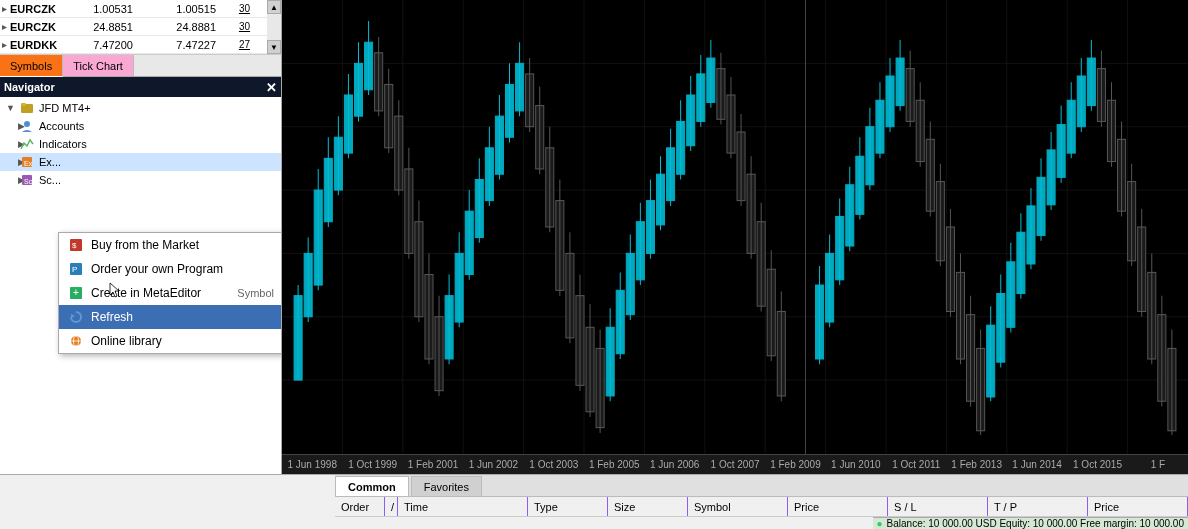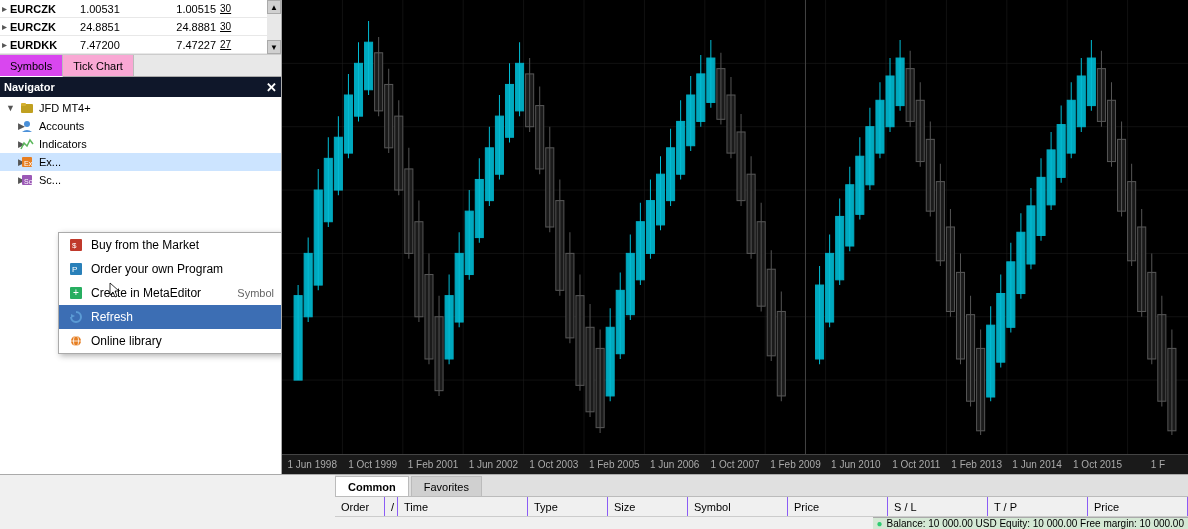--- a/index.html
+++ b/index.html
@@ -36,23 +36,23 @@
       border-bottom: 1px solid #e8e8e8;
       padding: 0 2px;
     }
     .watchlist-row .symbol {
       width: 70px;
       font-weight: bold;
     }
     .watchlist-row.eurczk { background: #fff; }
     .watchlist-row.eurdkk { background: #fff; }
     .watchlist-row .dot { color: #555; margin-right: 3px; font-size: 10px; }
-    .watchlist-row .val { width: 70px; text-align: left; padding-right: 4px; }
+    .watchlist-row .val { width: 70px; text-align: center; padding-right: 4px; }
     .watchlist-row .val2 { width: 70px; text-align: right; padding-right: 4px; }
-    .watchlist-row .diff { width: 30px; font-size: 10px; text-decoration: underline; }
+    .watchlist-row .diff { width: 30px; text-align: right; font-size: 10px; text-decoration: underline; }
     .scrollbar-area { width: 14px; background: #e8e8e8; display: flex; flex-direction: column; align-items: center; }
     .scroll-btn { width: 14px; height: 14px; background: #d0d0d0; border: 1px solid #aaa; display: flex; align-items: center; justify-content: center; font-size: 8px; cursor: pointer; }
     .wl-row-with-scroll { display: flex; }
     .wl-rows { flex: 1; }
 
     
     .tabs-bar {
       display: flex;
       background: #e8e8e8;
       border-bottom: 1px solid #aaa;
@@ -61,21 +61,21 @@
     .tab {
       padding: 3px 10px;
       font-size: 11px;
       cursor: pointer;
       border-right: 1px solid #bbb;
       background: #f9a8d4;
       display: flex;
       align-items: center;
     }
     .tab.active {
-      background: #d946ef;
+      background: #f97316;
       border-bottom: 1px solid #fff;
       margin-bottom: -1px;
       z-index: 1;
     }
 
     
     .navigator-header {
       display: flex;
       align-items: center;
       background: #0f172a;

